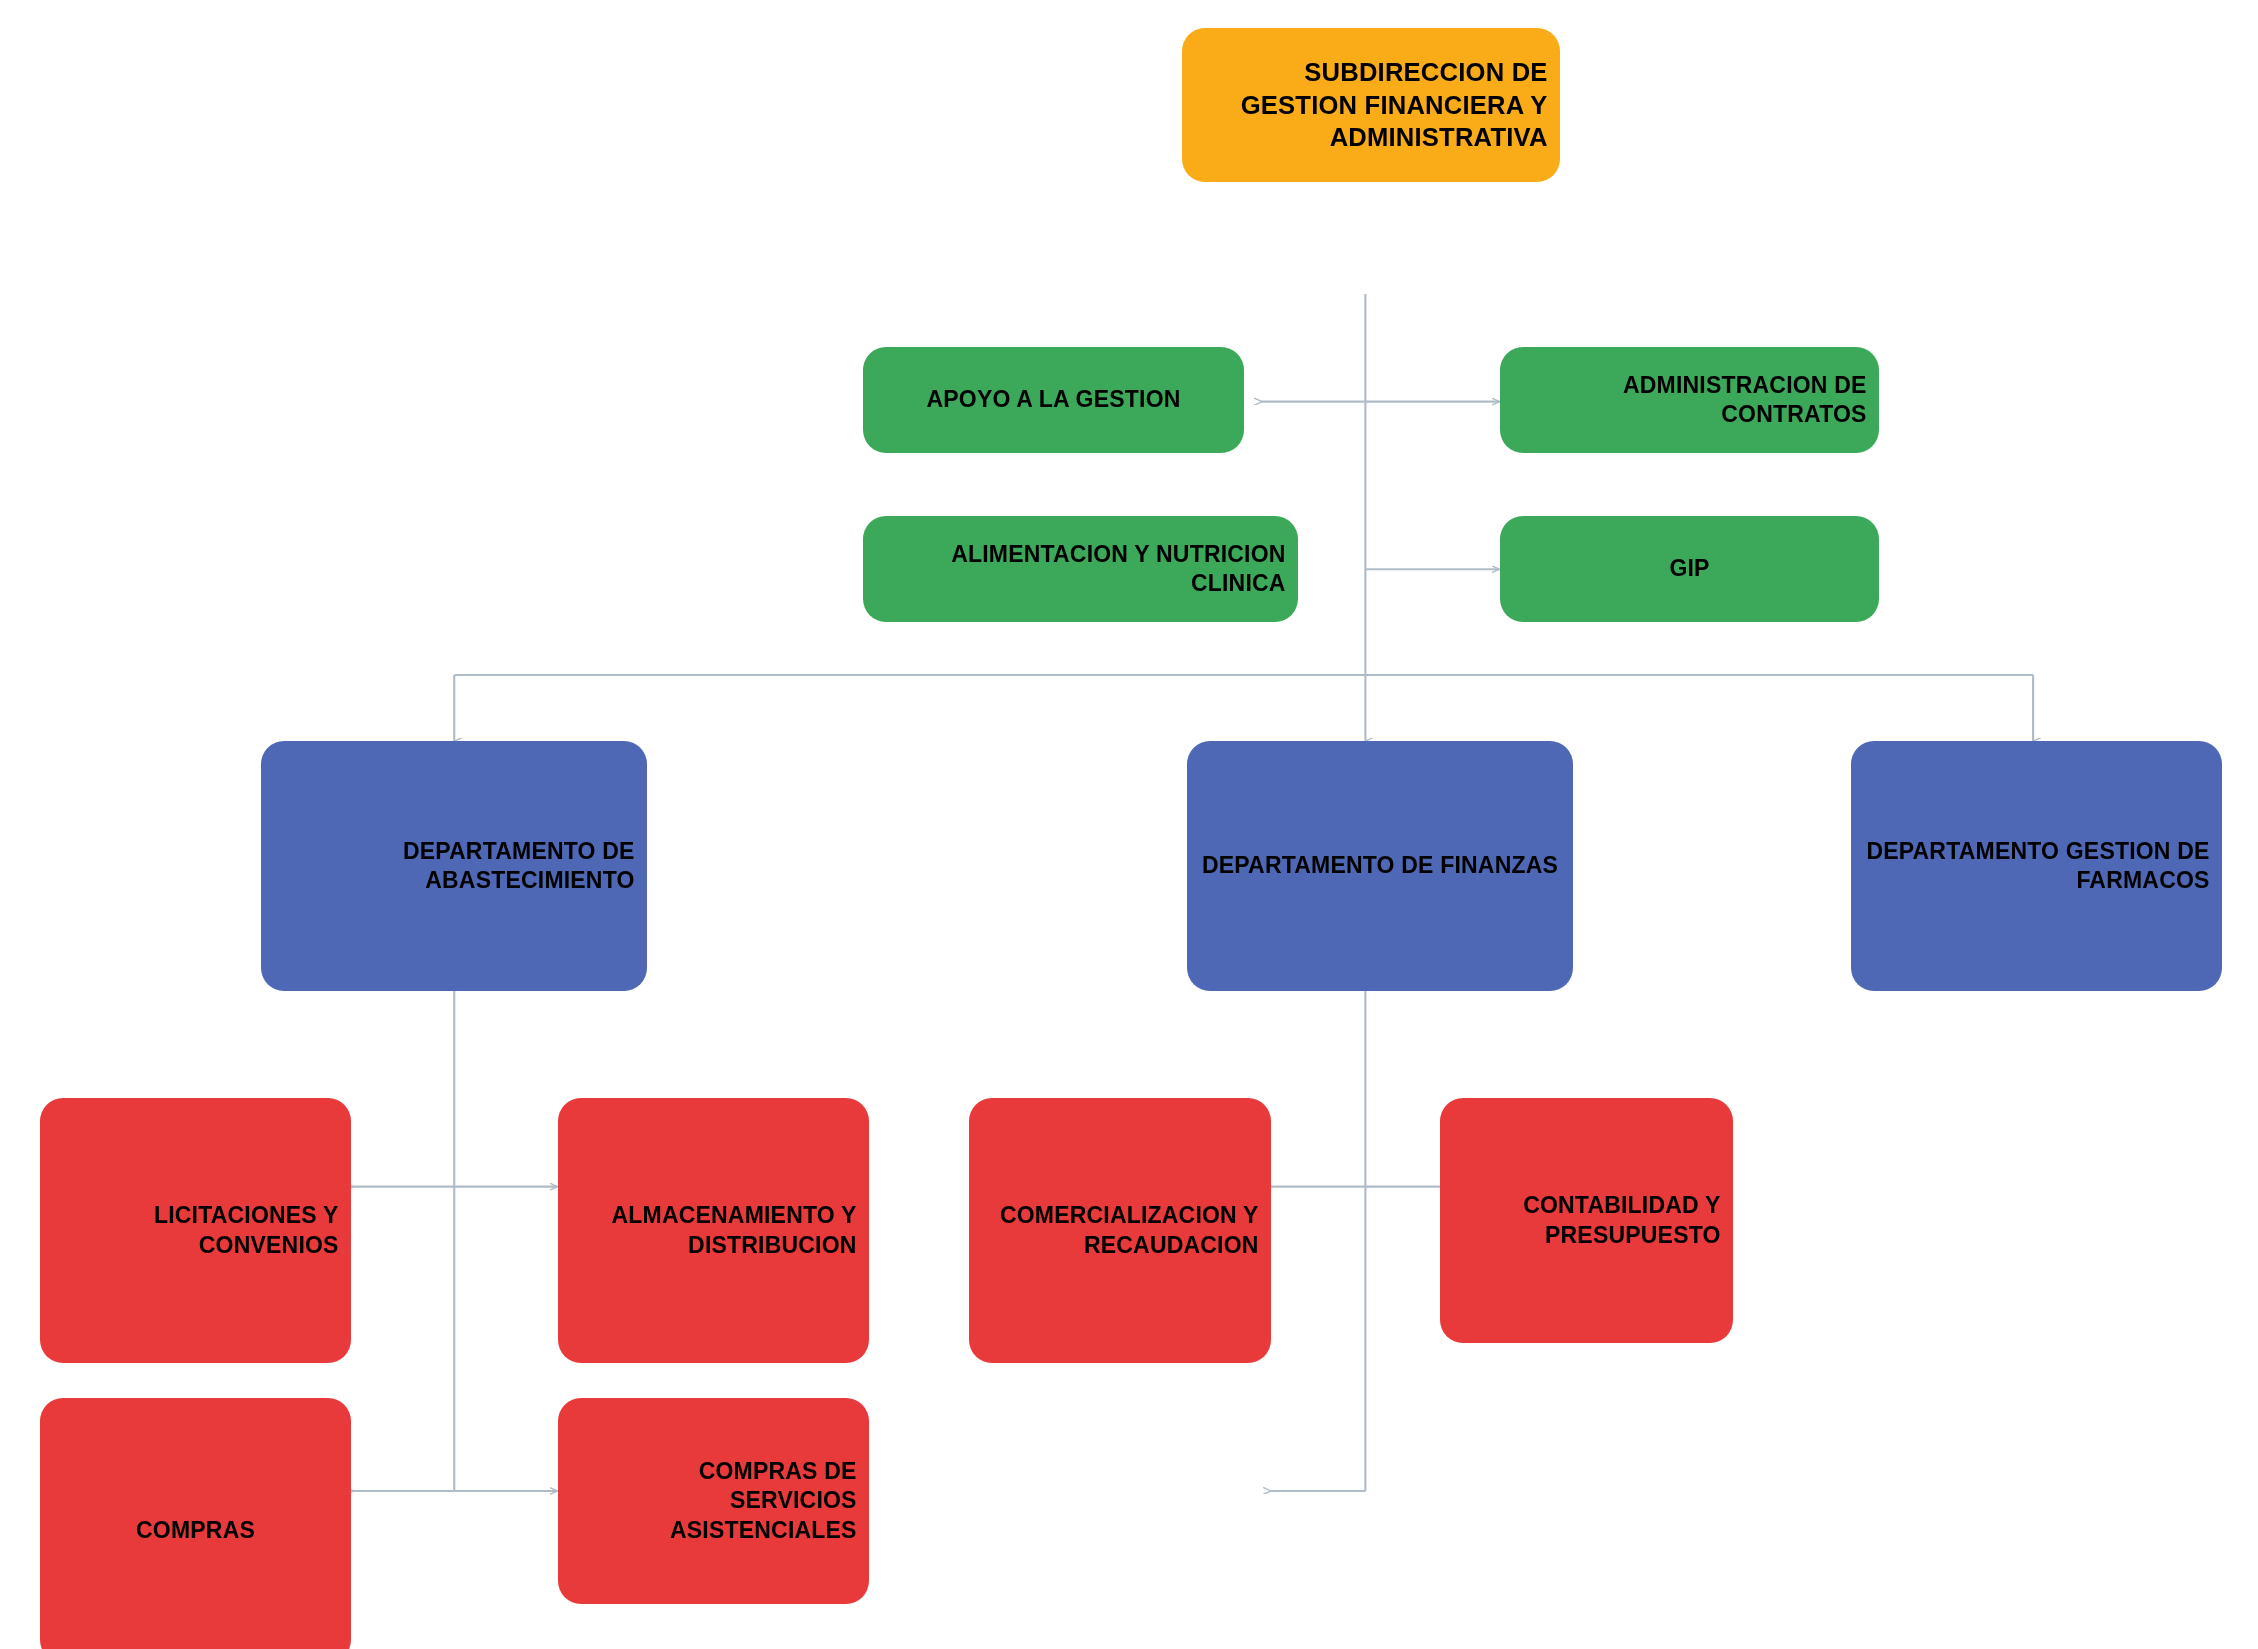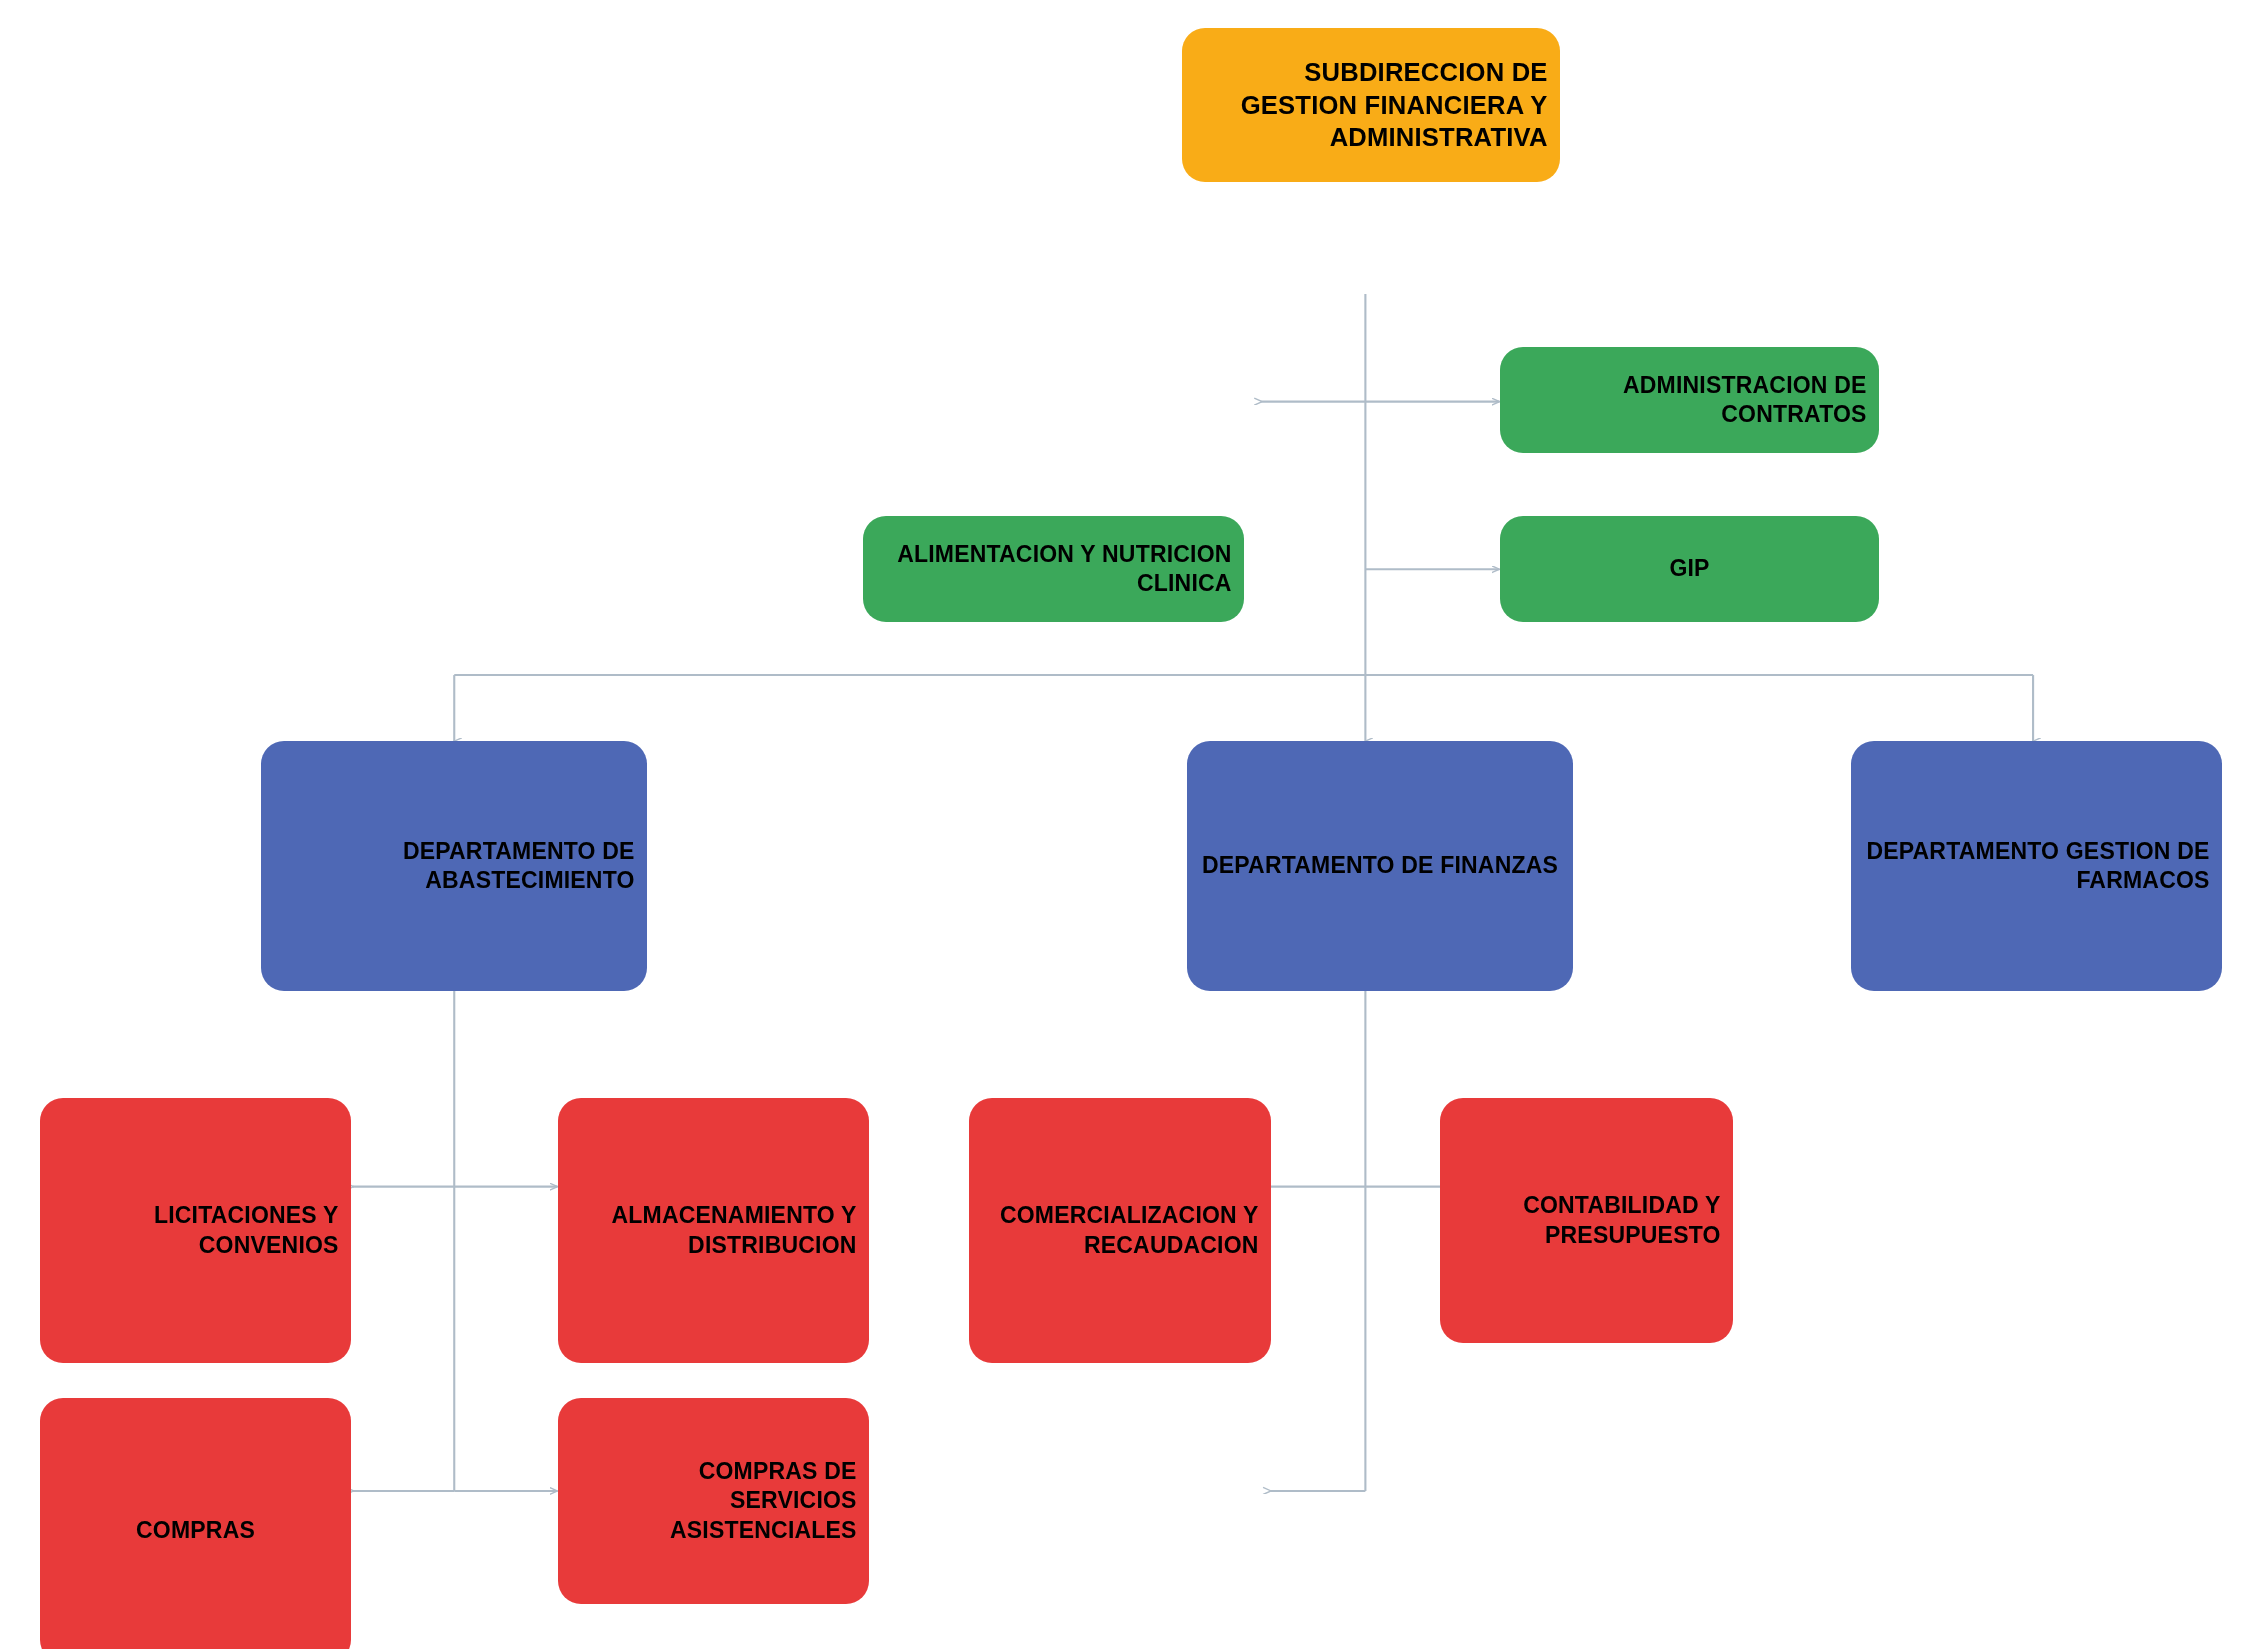--- a/index.html
+++ b/index.html
@@ -102,24 +102,25 @@
       <path d="M1548,1123 L1548,1690"></path>
       <path d="M1548,1345 L1440,1345" marker-end="url(#arrow-left)"></path>
       <path d="M1548,1345 L1690,1345" marker-end="url(#arrow-right)"></path>
       <path d="M1548,1690 L1440,1690" marker-end="url(#arrow-left)"></path>
 
     </g>
   </svg>
 
   <div class="node node-root" style="left:1182px; top:28px; width:378px; height:154px;">SUBDIRECCION DE GESTION FINANCIERA Y ADMINISTRATIVA</div>
 
+  <div class="node node-support" style="left:863px; top:347px; width:381px; height:106px;">APOYO A LA GESTION</div>
 
   <div class="node node-support" style="left:1500px; top:347px; width:379px; height:106px;">ADMINISTRACION DE CONTRATOS</div>
 
-  <div class="node node-support" style="left:863px; top:516px; width:381px; height:106px;">ALIMENTACION Y NUTRICION CLINICA</div>
+  <div class="node node-support" style="left:863px; top:516px; width:435px; height:106px;">ALIMENTACION Y NUTRICION CLINICA</div>
 
   <div class="node node-support" style="left:1500px; top:516px; width:379px; height:106px;">GIP</div>
 
   <div class="node node-dept" style="left:261px; top:741px; width:386px; height:250px;">DEPARTAMENTO DE ABASTECIMIENTO</div>
 
   <div class="node node-dept" style="left:1187px; top:741px; width:386px; height:250px;">DEPARTAMENTO DE FINANZAS</div>
 
   <div class="node node-dept" style="left:1851px; top:741px; width:371px; height:250px;">DEPARTAMENTO GESTION DE FARMACOS</div>
 
   <div class="node node-unit" style="left:40px; top:1054px; width:311px; height:265px;">LICITACIONES Y CONVENIOS</div>

